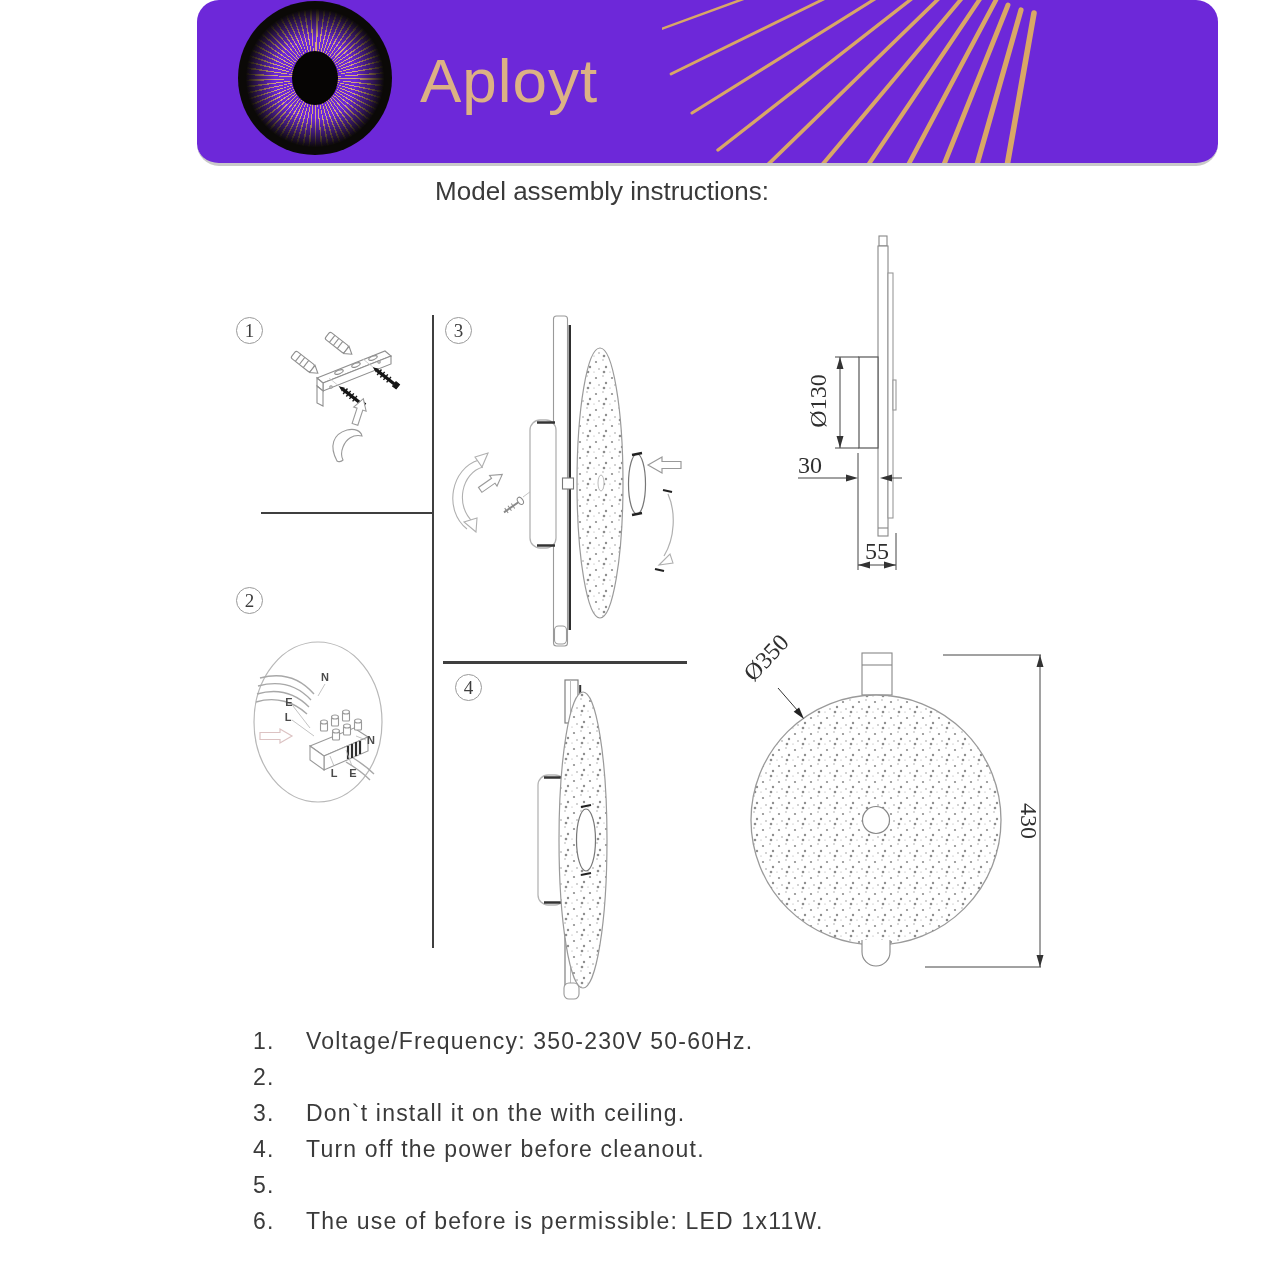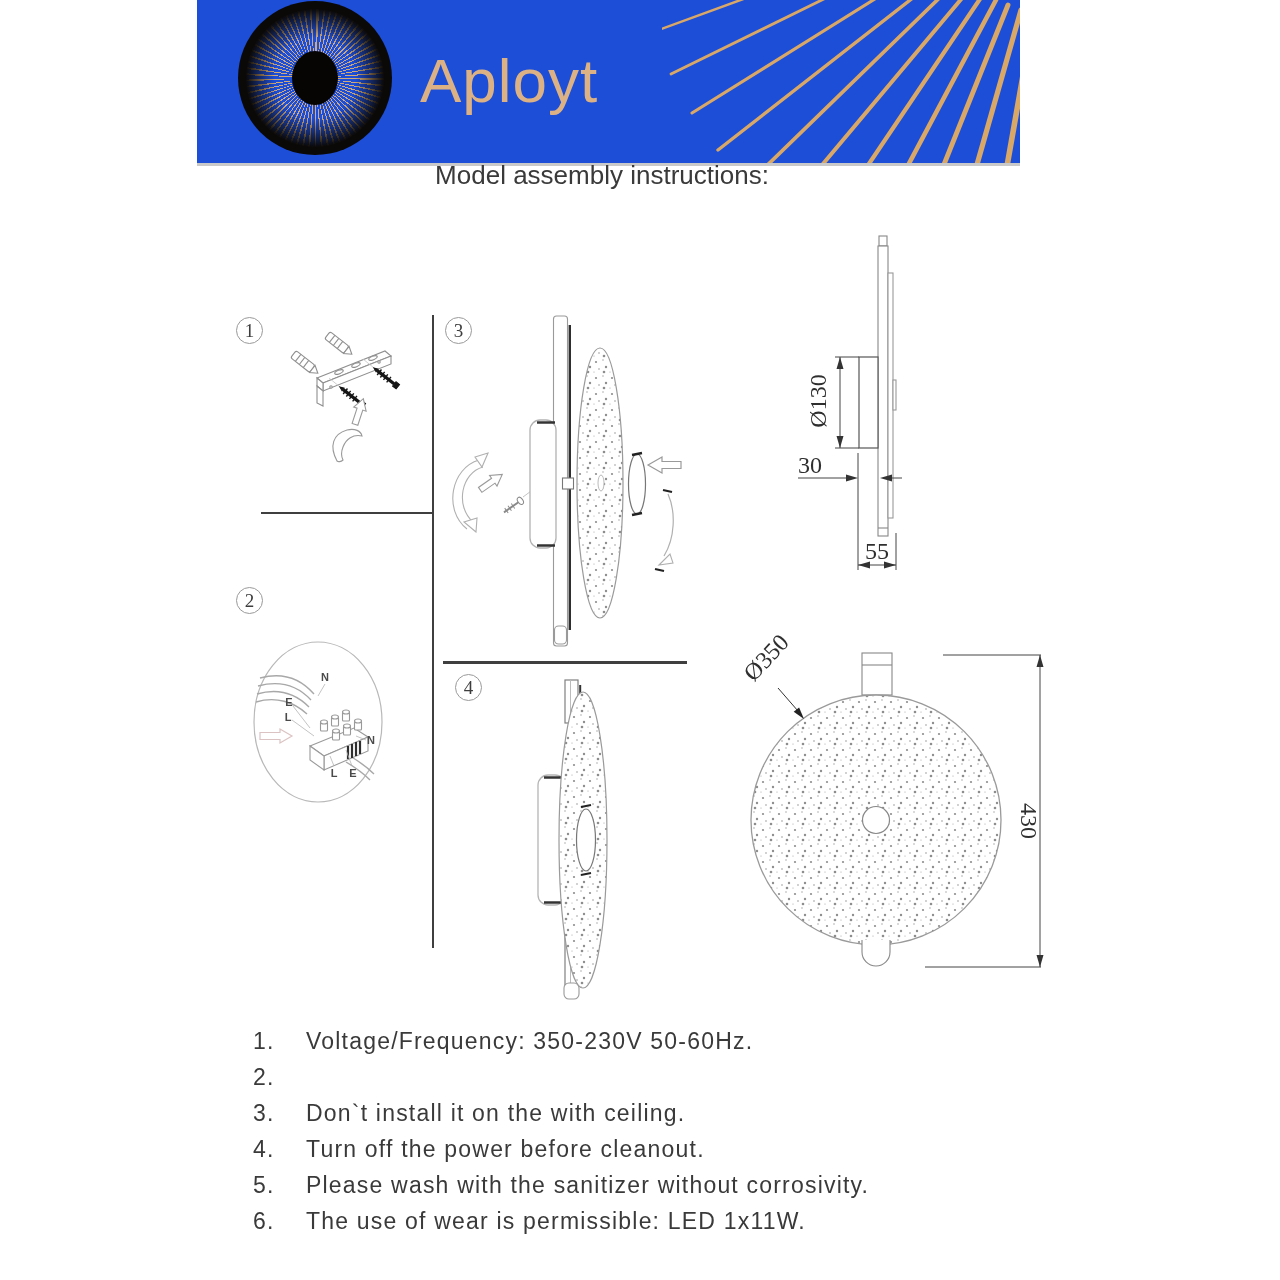--- a/index.html
+++ b/index.html
@@ -1,32 +1,32 @@
 <!DOCTYPE html>
 <html><head>
 <meta charset="utf-8">
 <style>
   html,body{margin:0;padding:0;background:#ffffff;}
   #page{position:relative;width:1280px;height:1280px;background:#ffffff;overflow:hidden;
         font-family:"Liberation Sans",sans-serif;color:#3a3a3a;}
 
   
-  .banner{position:absolute;left:197px;top:0;width:823px;height:163px;background:#1d4ed8;
-          border-bottom:3px solid #c9c9c9;overflow:hidden;}
+  .banner{position:absolute;left:197px;top:0;width:1021px;height:163px;background:#6d28d9;
+          border-bottom:3px solid #c9c9c9;overflow:hidden;border-radius:22px;}
   .sunburst{position:absolute;left:41px;top:1px;width:154px;height:154px;border-radius:50%;
     background:
       radial-gradient(circle closest-side, rgba(11,9,7,0) 0 52%, #0b0907 90%),
       repeating-conic-gradient(from 2deg, rgba(226,178,114,0.92) 0deg 1.5deg, rgba(11,9,7,0) 1.5deg 5.2deg);}
   .sunburst-core{position:absolute;left:54px;top:50px;width:46px;height:54px;background:#060504;border-radius:50%;}
   .brand{position:absolute;left:223px;top:36px;width:260px;font-size:62px;font-weight:300;
          letter-spacing:1px;color:#dcb184;line-height:90px;}
   .rays{position:absolute;left:465px;top:0;width:420px;height:163px;}
 
   
-  .title-block{position:absolute;left:202px;top:158px;width:800px;text-align:center;
+  .title-block{position:absolute;left:202px;top:174px;width:800px;text-align:center;
                font-size:26px;line-height:35px;color:#3a3a3a;}
 
   
   .divider{position:absolute;background:#3f3f3f;}
   .div-h1{left:261px;top:512px;width:172px;height:2px;}
   .div-v1{left:432px;top:315px;width:2px;height:633px;}
   .div-h2{left:443px;top:661px;width:244px;height:3px;}
 
   
   .badge{position:absolute;width:25px;height:25px;border:1.5px solid #9a9a9a;border-radius:50%;
@@ -400,21 +400,20 @@
     <div class="ins-row">
       <span class="ins-num">3.</span>
       <span>Don`t install it on the with ceiling.</span>
     </div>
     <div class="ins-row">
       <span class="ins-num">4.</span>
       <span>Turn off the power before cleanout.</span>
     </div>
     <div class="ins-row">
       <span class="ins-num">5.</span>
-      <span>Please wash with the sanitizer without corrosivity.</span>
     </div>
     <div class="ins-row">
       <span class="ins-num">6.</span>
-      <span>The use of wear is permissible: LED 1x11W.</span>
+      <span>The use of before is permissible: LED 1x11W.</span>
     </div>
   </div>
 
 </div>
 
 </body></html>

